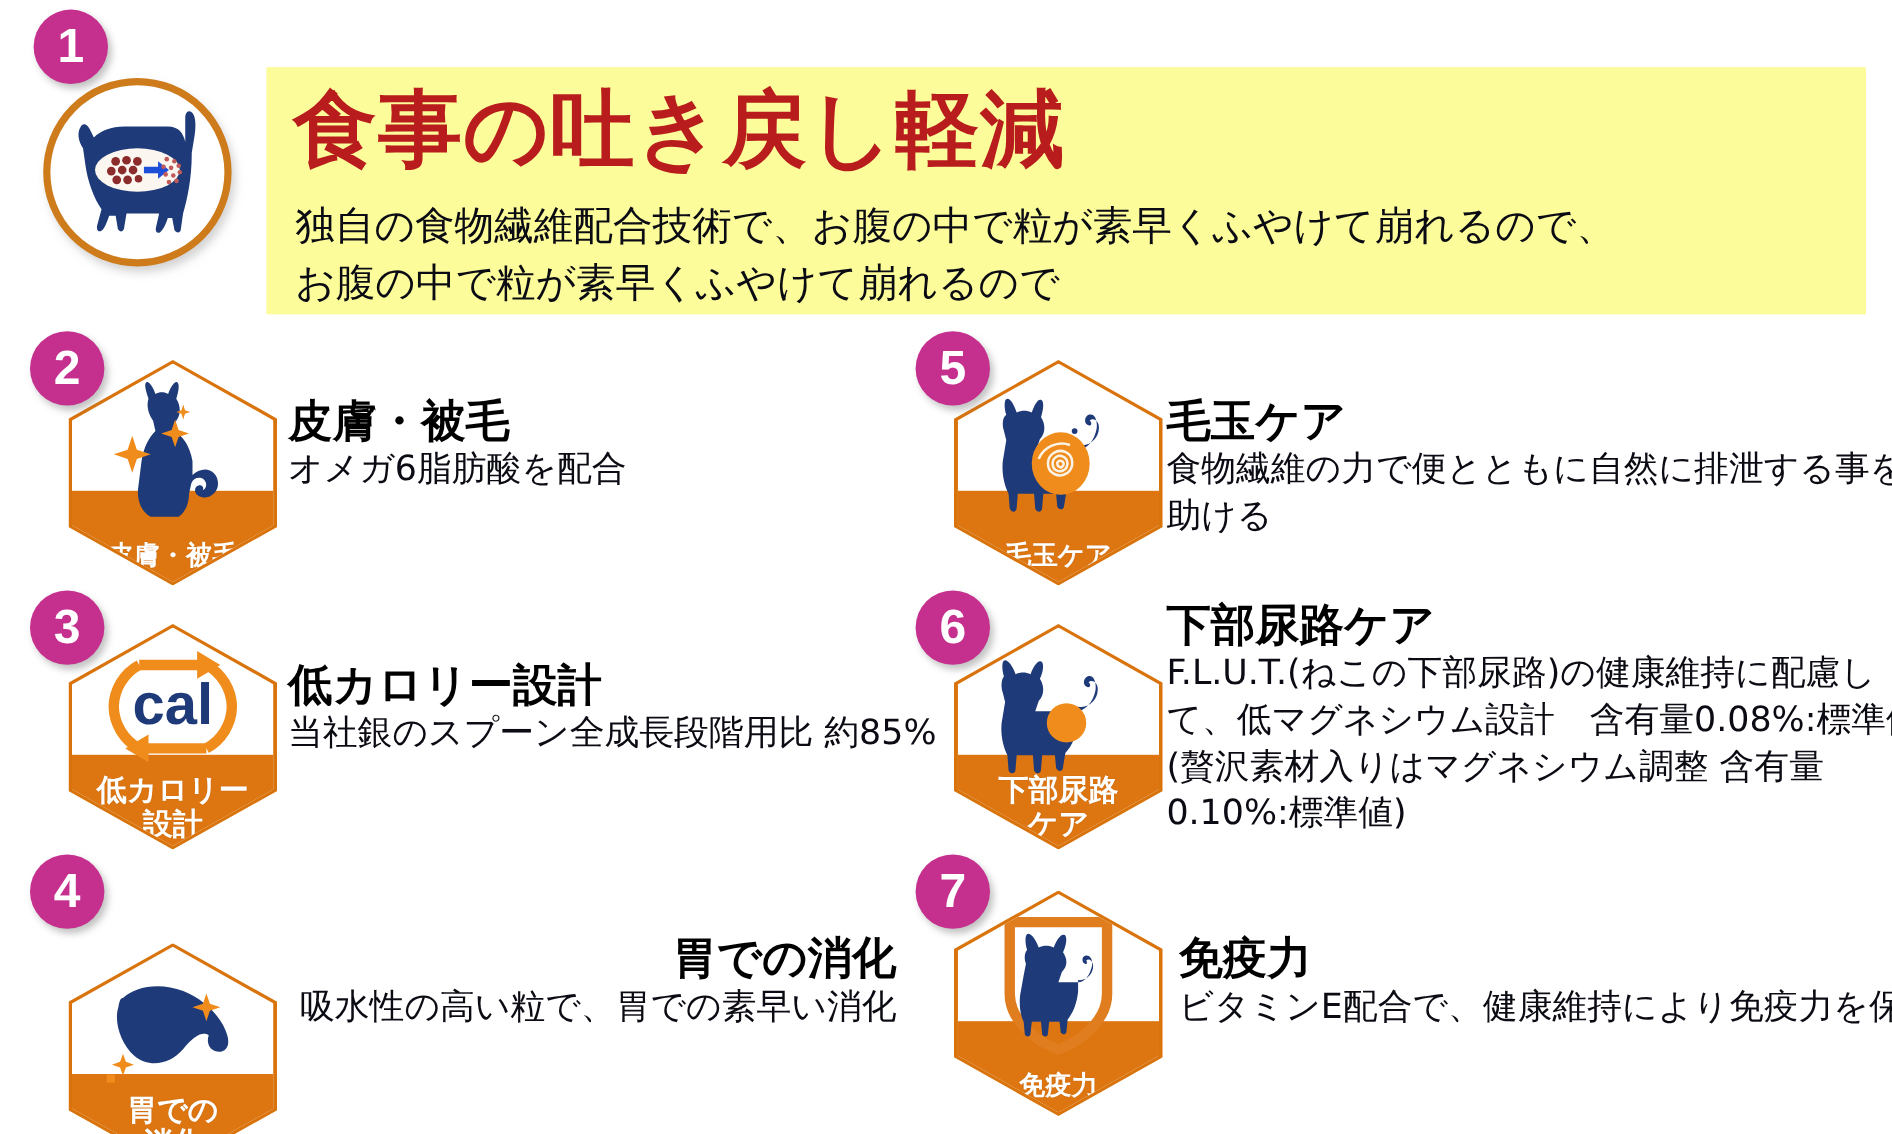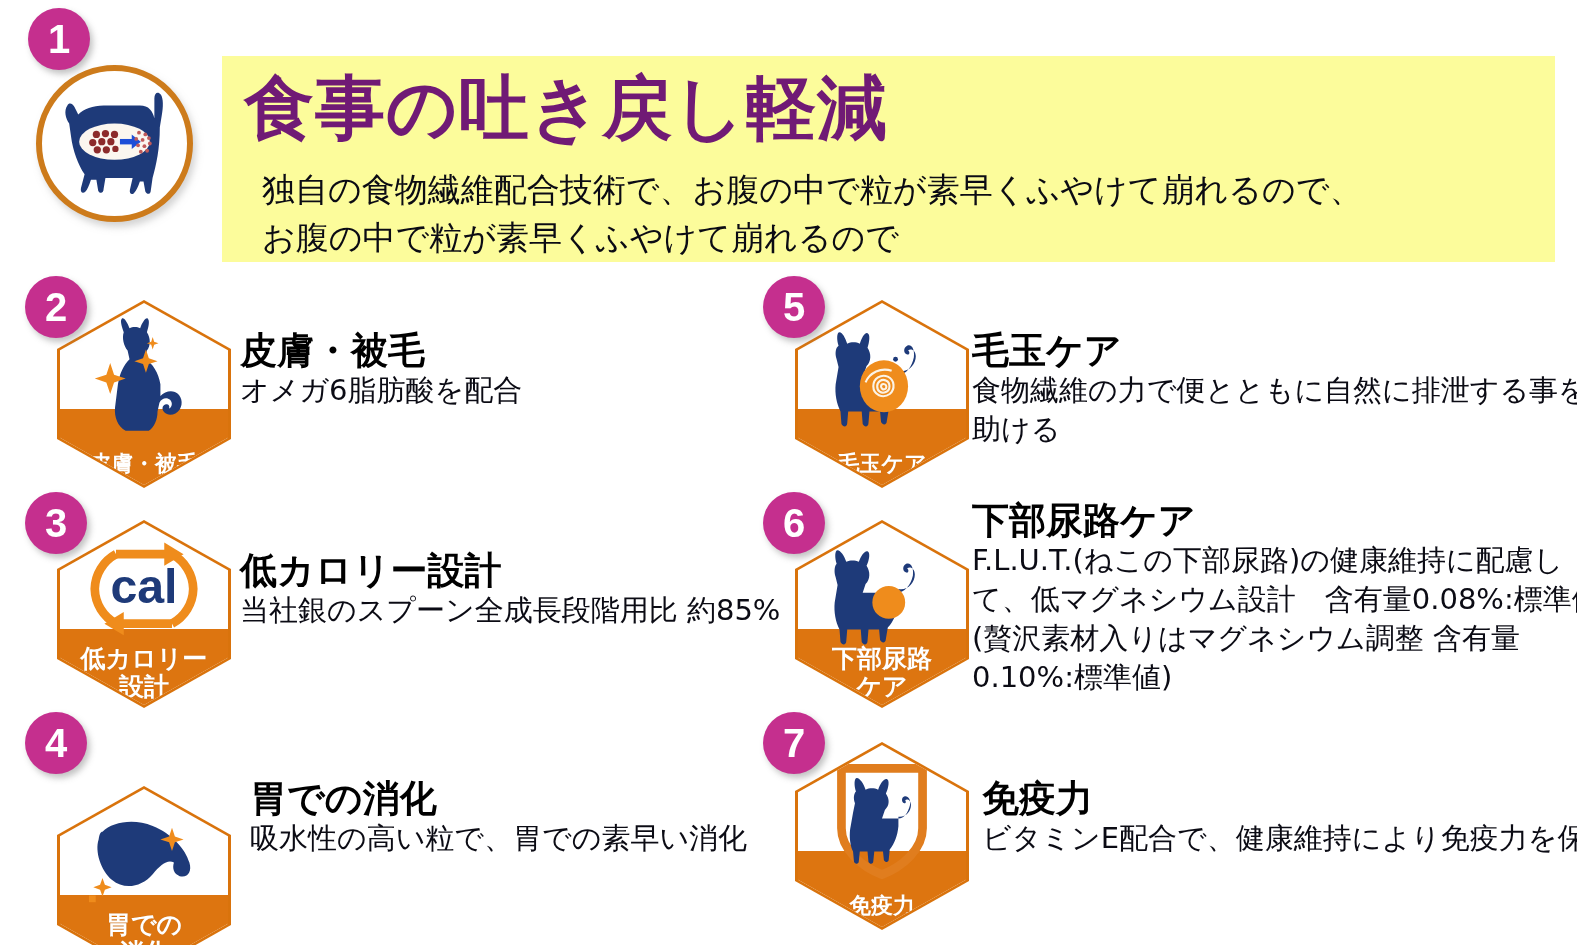--- a/index.html
+++ b/index.html
@@ -60,33 +60,33 @@
     height: 206px;
     background: #fcfc9b;
     z-index: 10;
   }
   .banner-title {
     position: absolute;
     left: 22px;
     top: 6px;
     font-size: 70px;
     font-weight: bold;
-    color: #701a75;
+    color: #b91c1c;
     letter-spacing: 1px;
     white-space: nowrap;
     font-family: "DejaVu Sans", sans-serif;
   }
   .banner-desc {
     position: absolute;
-    left: 40px;
+    left: 24px;
     top: 110px;
     font-size: 33px;
     color: #0b0b14;
     line-height: 1.45;
-    font-family: Liberation Sans, sans-serif;
+    font-family: Liberation Serif, serif;
   }
   .banner-desc div { white-space: nowrap; }
 
   
   .hex-wrap {
     position: absolute;
     width: 174px;
     height: 188px;
     z-index: 20;
   }
@@ -305,21 +305,21 @@
             <rect x="30" y="110" width="7" height="7"></rect>
           </g>
         </svg>
       </div>
       <div class="hex-label two-line">
         <div>胃での</div>
         <div>消化</div>
       </div>
     </div>
   </div>
-  <div class="feature-text" style="left:250px; top:778px;">
+  <div class="feature-text" style="left:250px; top:778px;text-align:right;">
     <div class="feature-title">胃での消化</div>
     <div class="feature-desc">
       <div>吸水性の高い粒で、胃での素早い消化</div>
     </div>
   </div>
 
   <div class="num-badge" style="left:763px; top:276px;">5</div>
   <div class="hex-wrap" style="left:795px; top:300px;">
     <div class="hex"></div>
     <div class="hex-inner">

